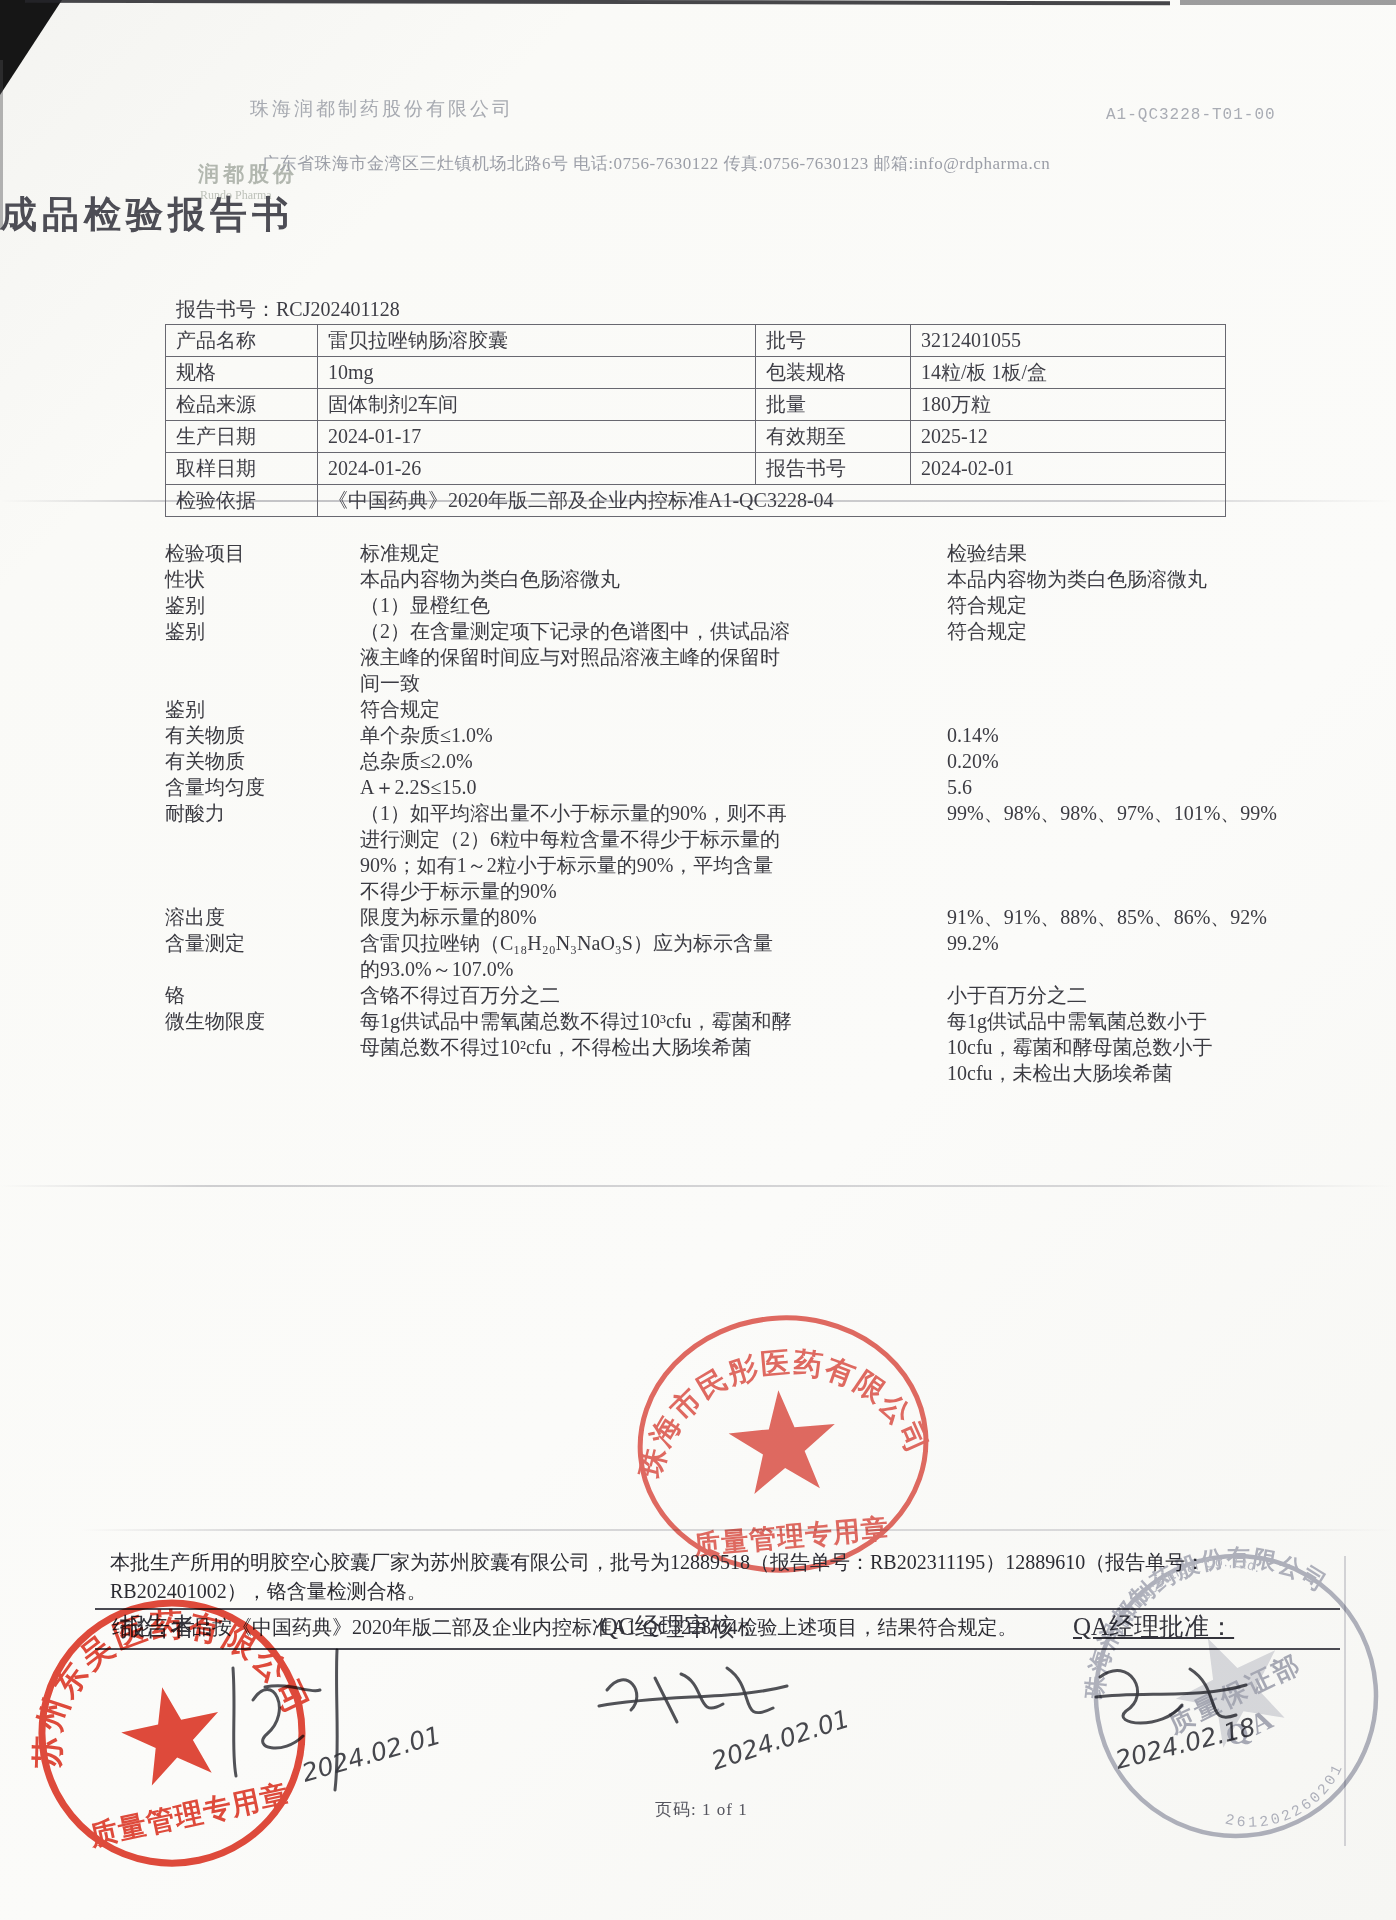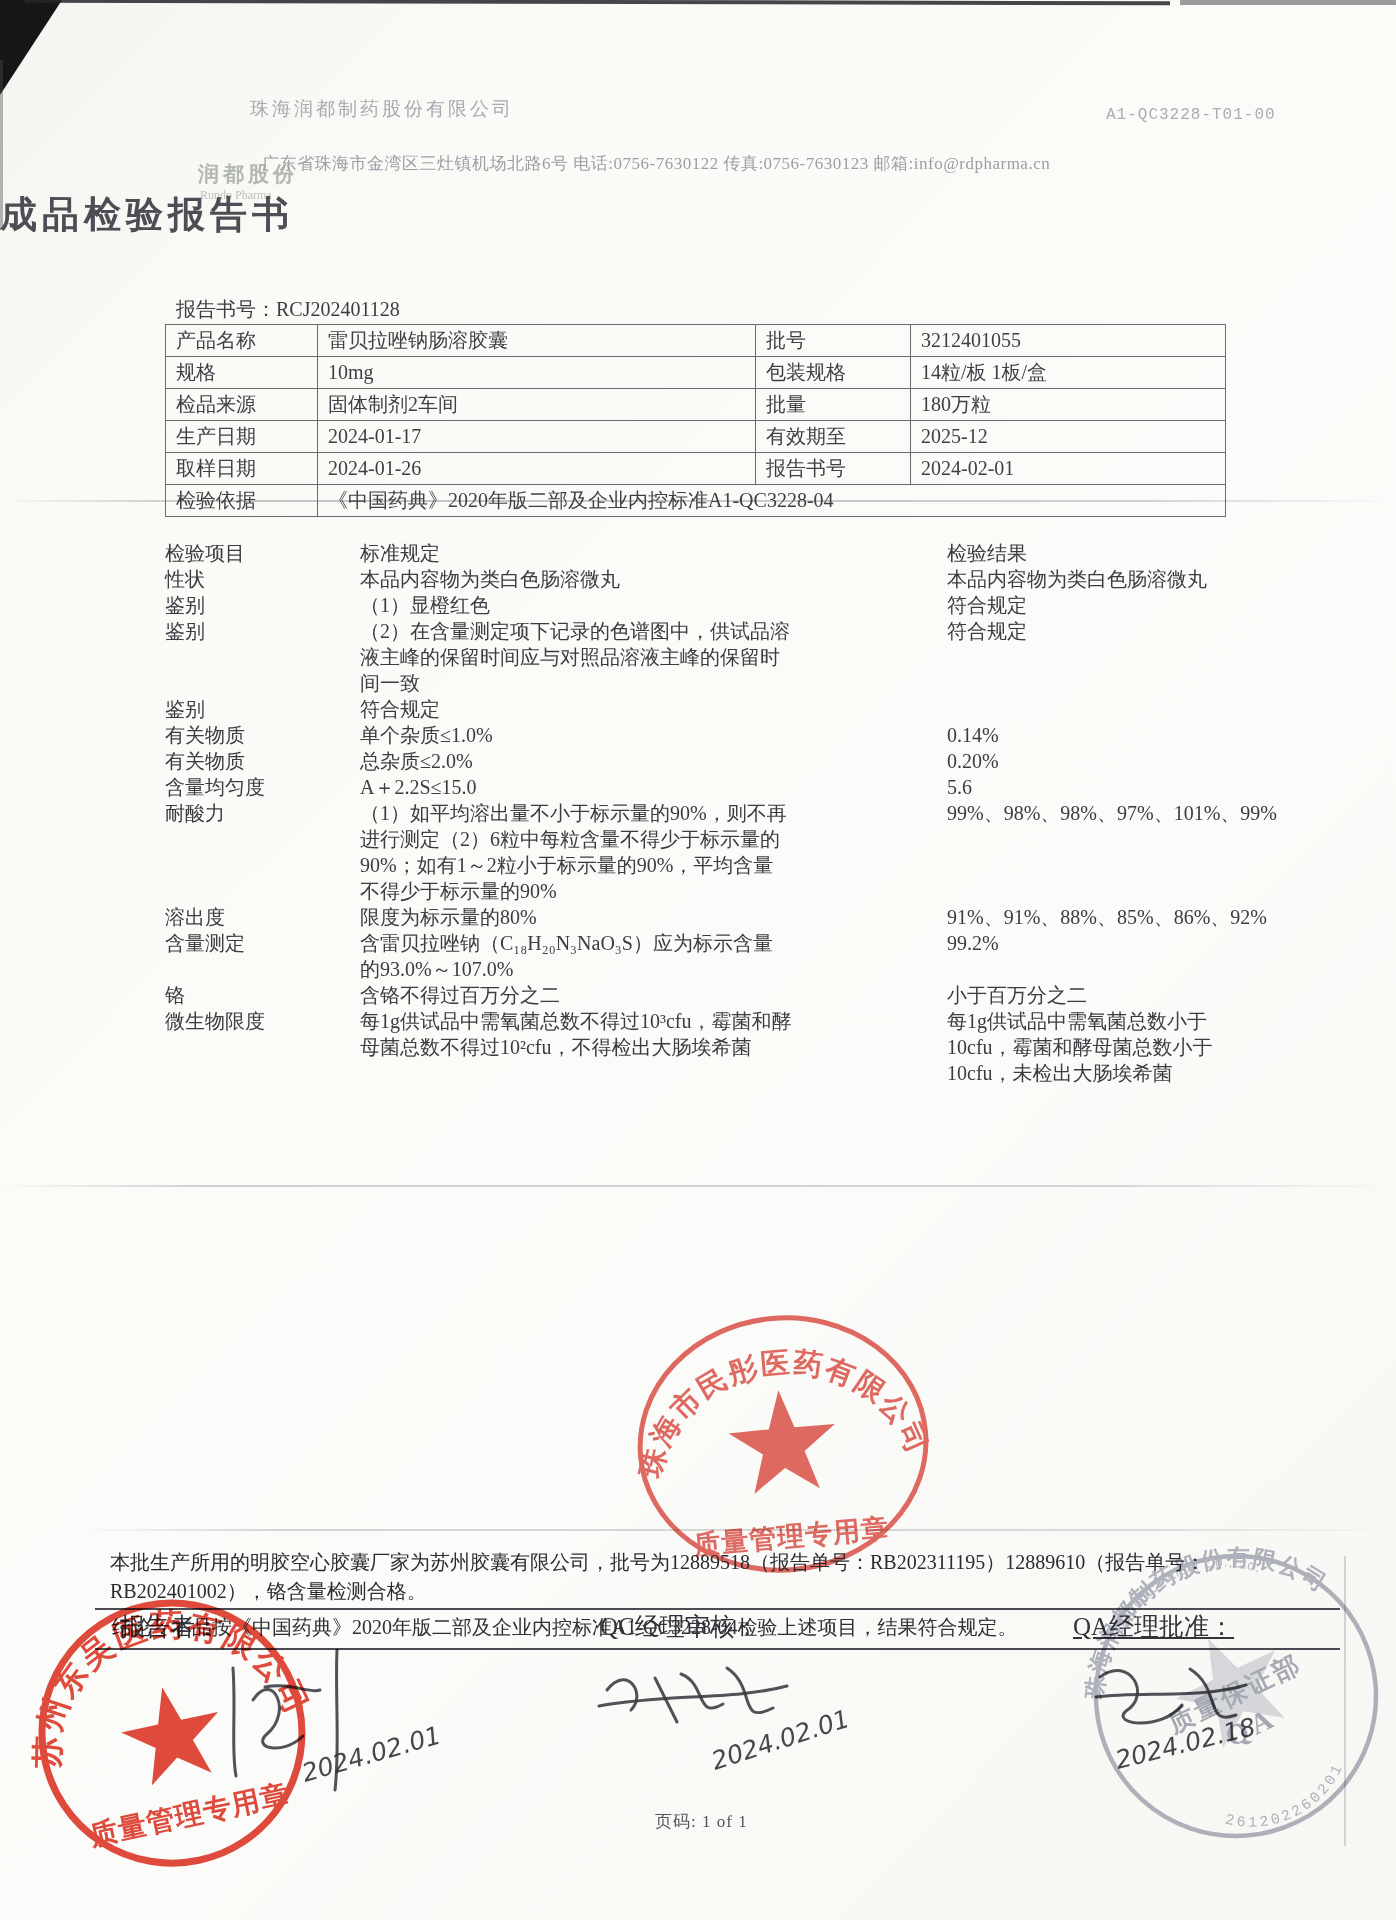--- a/index.html
+++ b/index.html
@@ -36,21 +36,21 @@
   .spec-inner{max-width:432px;}
   .res-inner{max-width:312px;}
   .nw{white-space:nowrap;}
   
   .capsule-note{position:absolute;left:110px;top:1548px;width:1210px;font-size:20px;line-height:29px;color:#2a2a31;}
   .rule{position:absolute;left:95px;width:1245px;height:2px;background:#4a4a52;}
   .rule1{top:1608px;} .rule2{top:1648px;}
   .conclusion{position:absolute;left:112px;top:1614px;width:1230px;font-size:20px;color:#2e2e35;}
   .sig-label{position:absolute;top:1610px;font-size:25px;color:#33333b;}
   .sig-reporter{left:120px;} .sig-qc{left:600px;} .sig-qa{left:1073px;text-decoration:underline;}
-  .footer{position:absolute;left:655px;top:1798px;font-size:17px;color:#55555e;letter-spacing:1px;margin-top:12px;}
+  .footer{position:absolute;left:655px;top:1798px;font-size:17px;color:#55555e;letter-spacing:1px;}
   
   .stamp{position:absolute;mix-blend-mode:multiply;}
   .stamp-center{left:628px;top:1306px;transform:rotate(-5deg);opacity:.82;}
   .stamp-left{left:28px;top:1588px;transform:rotate(-12deg);opacity:.9;}
   .stamp-right{left:1080px;top:1540px;transform:rotate(-26deg);opacity:.75;}
   .sig-svg{position:absolute;mix-blend-mode:multiply;}
   .sigp{fill:none;stroke:#3a3b42;stroke-width:3;stroke-linecap:round;opacity:.88;}
   .sig-date{font-family:"DejaVu Sans",sans-serif;font-style:italic;font-size:25px;fill:#34353c;opacity:.9;}
 </style>
 </head>

